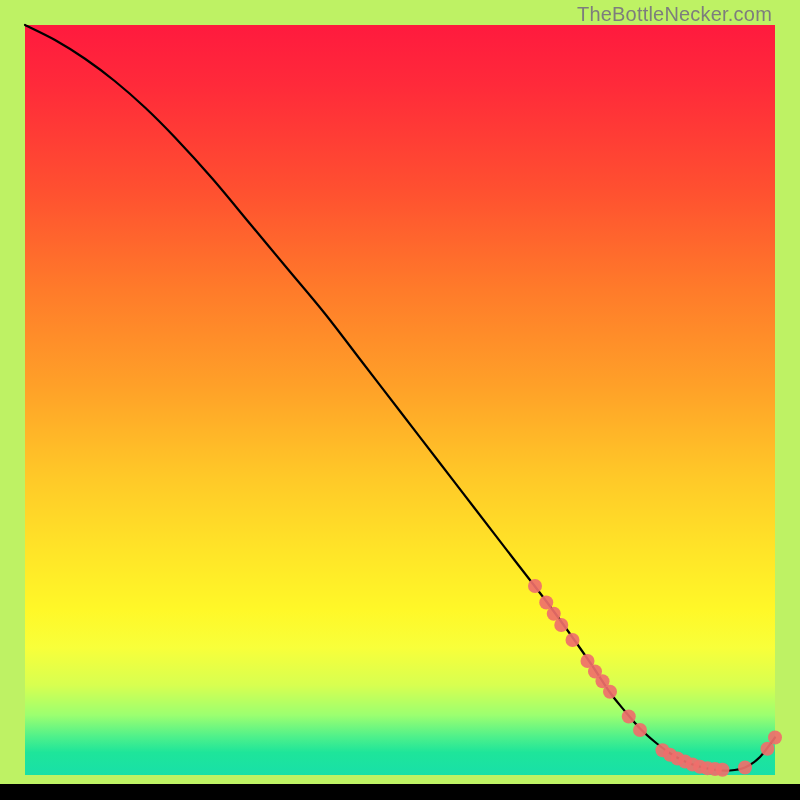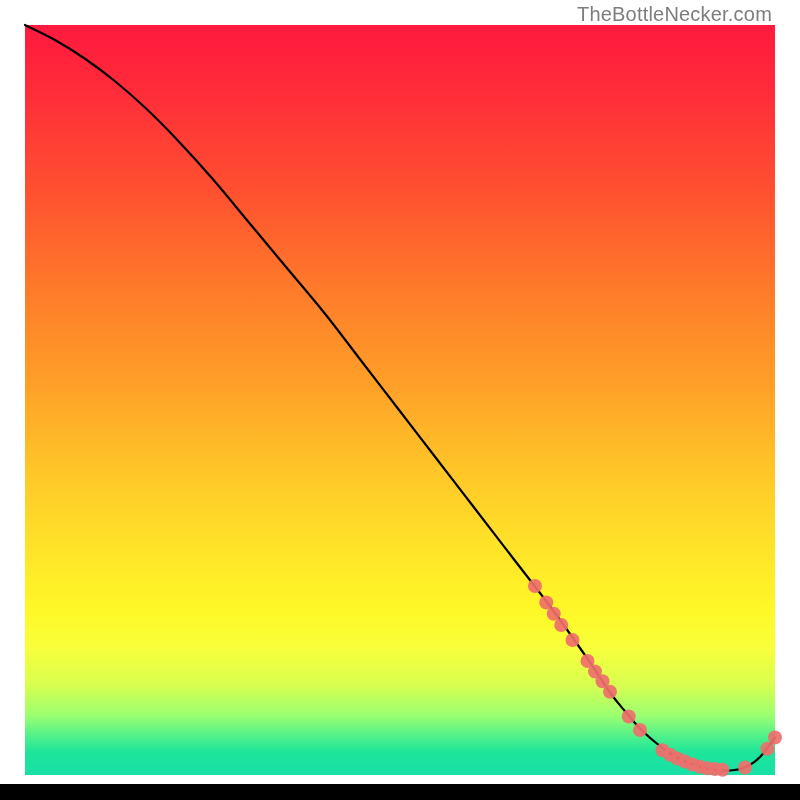--- a/index.html
+++ b/index.html
@@ -8,21 +8,21 @@
     width: 800px;
     height: 800px;
     background: #000;
     overflow: hidden;
     font-family: Arial, Helvetica, sans-serif;
   }
   .frame {
     position: relative;
     width: 800px;
     height: 784px;
-    background: #ffffff;
+    background: #bef264;
   }
   .plot {
     position: absolute;
     left: 25px;
     top: 25px;
     width: 750px;
     height: 750px;
     
     background: linear-gradient(
       to bottom,

